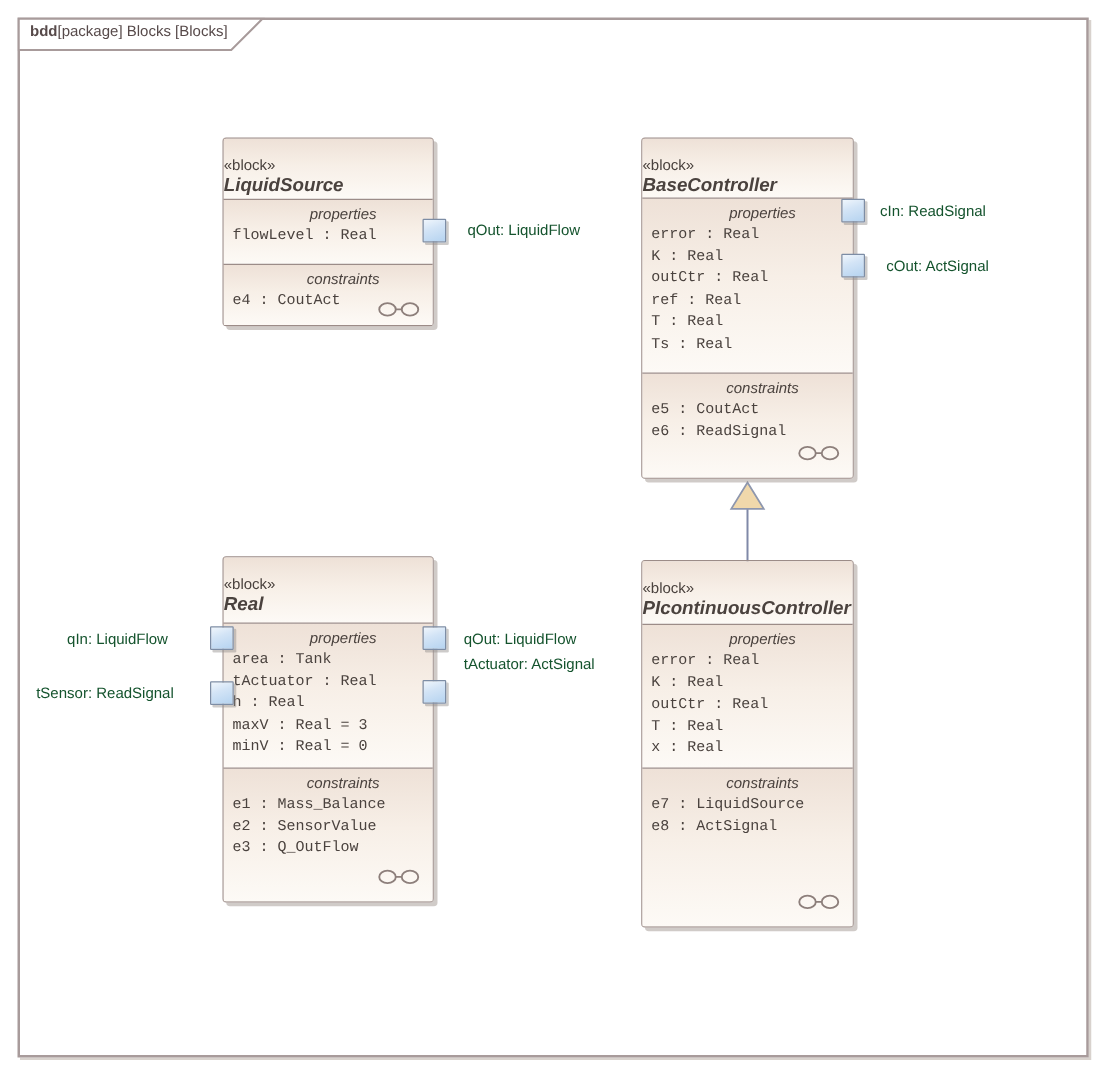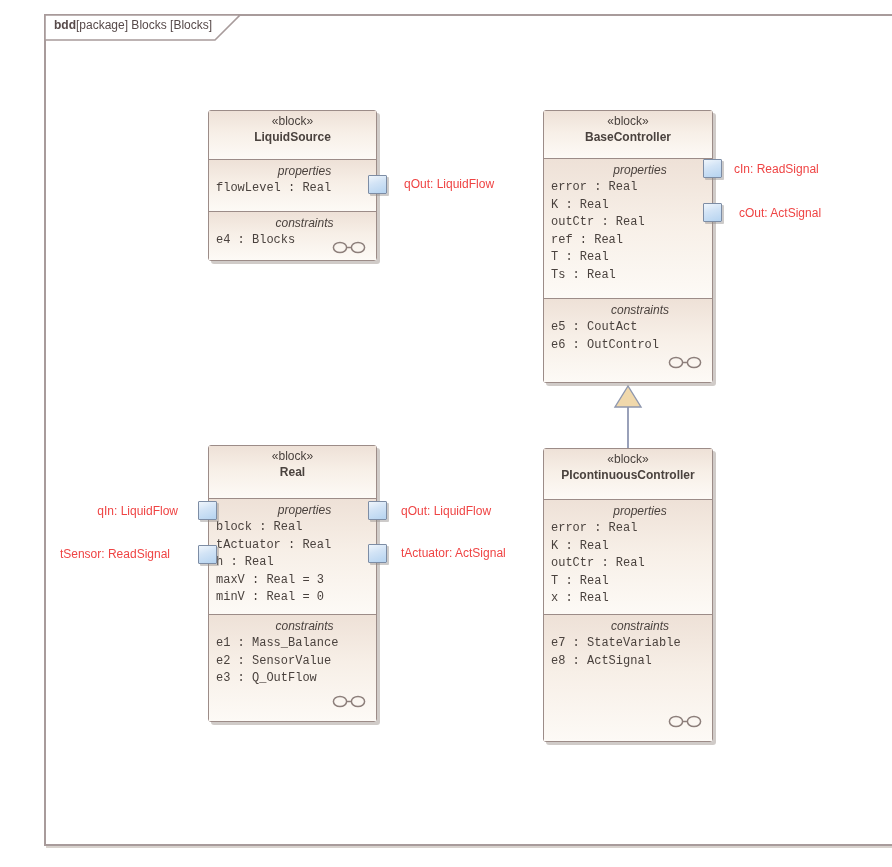--- a/index.html
+++ b/index.html
@@ -1,20 +1,20 @@
 <!DOCTYPE html>
 <html><head>
 <meta charset="utf-8">
 <style>
   html,body{margin:0;padding:0;background:#ffffff;}
   body{
     width:892px;height:867px;position:relative;overflow:hidden;
     font-family:"Liberation Sans",sans-serif;color:#4a423e;
   }
-  .canvas{position:absolute;left:0;top:0;width:848px;height:867px;margin-left:30px;}
+  .canvas{position:absolute;left:0;top:0;width:848px;height:867px;}
 
   
   .frame{
     position:absolute;left:14px;top:14px;width:857px;height:832px;
     border:2px solid #a89b9b;background:#ffffff;
     box-shadow:2px 2px 0 #d8d2cd;
     box-sizing:border-box;
   }
   .frame-tab{position:absolute;left:14px;top:14px;width:200px;height:27px;}
   .frame-tab-text{
@@ -31,41 +31,41 @@
     display:flex;flex-direction:column;
     font-size:12px;
   }
   .bcomp{
     box-sizing:border-box;
     background:linear-gradient(180deg,#eee1d7 0%,#f7efe7 45%,#fdfaf6 100%);
     padding-top:3px;overflow:hidden;
   }
   .bcomp + .bcomp{border-top:1px solid #9c8c88;}
   .bcomp.grow{flex:1 1 auto;position:relative;}
-  .bhdr{text-align:center;padding-top:2px;}
+  .bhdr{text-align:left;padding-top:13px;}
   .stereo{font-size:12px;line-height:16px;}
-  .bname{font-size:12px;font-weight:bold;line-height:17px;}
+  .bname{font-size:15px;font-weight:bold;line-height:17px;font-style:italic;}
   .clabel{font-style:italic;text-align:center;line-height:17px;padding-left:24px;}
   .cline{line-height:17.5px;padding-left:7px;white-space:nowrap;font-family:Liberation Mono, monospace;}
 
   .glasses{position:absolute;right:10px;}
 
   
   .port{
     position:absolute;width:19px;height:19px;box-sizing:border-box;
     border:1px solid #7d8da5;border-radius:1px;
     background:linear-gradient(160deg,#f0f6fc 0%,#d3e4f6 40%,#b5d3f0 100%);
     box-shadow:2px 2px 0 rgba(145,140,138,.45);
   }
   .port-label{
     position:absolute;font-size:12px;line-height:15px;white-space:nowrap;
-    color:#ef4444;
+    color:#14532d;
   }
   .pl-right{text-align:left;}
-  .pl-left{text-align:right;}
+  .pl-left{text-align:center;}
 
   .genrel{position:absolute;left:579px;top:381px;width:40px;height:72px;}
 </style>
 </head>
 <body>
 
 <div class="canvas">
 
   <div class="frame"></div>
   <svg class="frame-tab" viewBox="0 0 200 27">
@@ -82,21 +82,21 @@
     <div class="bcomp bhdr" style="height:48px;">
       <div class="stereo">«block»</div>
       <div class="bname">LiquidSource</div>
     </div>
     <div class="bcomp" style="height:52px;">
       <div class="clabel">properties</div>
       <div class="cline">flowLevel : Real</div>
     </div>
     <div class="bcomp grow">
       <div class="clabel">constraints</div>
-      <div class="cline">e4 : Blocks</div>
+      <div class="cline">e4 : CoutAct</div>
       <svg class="glasses" style="bottom:6px;" width="34" height="13" viewBox="0 0 34 13">
         <ellipse cx="8" cy="6.5" rx="6.6" ry="5" fill="none" stroke="#8d7f7b" stroke-width="1.5"></ellipse>
         <ellipse cx="26" cy="6.5" rx="6.6" ry="5" fill="none" stroke="#8d7f7b" stroke-width="1.5"></ellipse>
         <line x1="14.6" y1="6.5" x2="19.4" y2="6.5" stroke="#8d7f7b" stroke-width="1.5"></line>
       </svg>
     </div>
   </div>
   <div class="port" style="left:338px;top:175px;"></div>
   <div class="port-label pl-right" style="left:374px;top:177px;">qOut: LiquidFlow</div>
 
@@ -110,41 +110,41 @@
       <div class="cline">error : Real</div>
       <div class="cline">K : Real</div>
       <div class="cline">outCtr : Real</div>
       <div class="cline">ref : Real</div>
       <div class="cline">T : Real</div>
       <div class="cline">Ts : Real</div>
     </div>
     <div class="bcomp grow">
       <div class="clabel">constraints</div>
       <div class="cline">e5 : CoutAct</div>
-      <div class="cline">e6 : OutControl</div>
+      <div class="cline">e6 : ReadSignal</div>
       <svg class="glasses" style="bottom:13px;" width="34" height="13" viewBox="0 0 34 13">
         <ellipse cx="8" cy="6.5" rx="6.6" ry="5" fill="none" stroke="#8d7f7b" stroke-width="1.5"></ellipse>
         <ellipse cx="26" cy="6.5" rx="6.6" ry="5" fill="none" stroke="#8d7f7b" stroke-width="1.5"></ellipse>
         <line x1="14.6" y1="6.5" x2="19.4" y2="6.5" stroke="#8d7f7b" stroke-width="1.5"></line>
       </svg>
     </div>
   </div>
   <div class="port" style="left:673px;top:159px;"></div>
   <div class="port-label pl-right" style="left:704px;top:162px;">cIn: ReadSignal</div>
   <div class="port" style="left:673px;top:203px;"></div>
   <div class="port-label pl-right" style="left:709px;top:206px;">cOut: ActSignal</div>
 
   <div class="block" style="left:178px;top:445px;width:169px;height:277px;">
     <div class="bcomp bhdr" style="height:52px;">
       <div class="stereo">«block»</div>
       <div class="bname">Real</div>
     </div>
     <div class="bcomp" style="height:116px;">
       <div class="clabel">properties</div>
-      <div class="cline">block : Real</div>
+      <div class="cline">area : Tank</div>
       <div class="cline">tActuator : Real</div>
       <div class="cline">h : Real</div>
       <div class="cline">maxV : Real = 3</div>
       <div class="cline">minV : Real = 0</div>
     </div>
     <div class="bcomp grow">
       <div class="clabel">constraints</div>
       <div class="cline">e1 : Mass_Balance</div>
       <div class="cline">e2 : SensorValue</div>
       <div class="cline">e3 : Q_OutFlow</div>
@@ -155,38 +155,38 @@
       </svg>
     </div>
   </div>
   <div class="port" style="left:168px;top:501px;"></div>
   <div class="port-label pl-left" style="left:40px;width:108px;top:504px;">qIn: LiquidFlow</div>
   <div class="port" style="left:168px;top:545px;"></div>
   <div class="port-label pl-left" style="left:28px;width:112px;top:547px;">tSensor: ReadSignal</div>
   <div class="port" style="left:338px;top:501px;"></div>
   <div class="port-label pl-right" style="left:371px;top:504px;">qOut: LiquidFlow</div>
   <div class="port" style="left:338px;top:544px;"></div>
-  <div class="port-label pl-right" style="left:371px;top:546px;">tActuator: ActSignal</div>
+  <div class="port-label pl-right" style="left:371px;top:524px;">tActuator: ActSignal</div>
 
   <div class="block" style="left:513px;top:448px;width:170px;height:294px;">
     <div class="bcomp bhdr" style="height:50px;">
       <div class="stereo">«block»</div>
       <div class="bname">PIcontinuousController</div>
     </div>
     <div class="bcomp" style="height:115px;">
       <div class="clabel">properties</div>
       <div class="cline">error : Real</div>
       <div class="cline">K : Real</div>
       <div class="cline">outCtr : Real</div>
       <div class="cline">T : Real</div>
       <div class="cline">x : Real</div>
     </div>
     <div class="bcomp grow">
       <div class="clabel">constraints</div>
-      <div class="cline">e7 : StateVariable</div>
+      <div class="cline">e7 : LiquidSource</div>
       <div class="cline">e8 : ActSignal</div>
       <svg class="glasses" style="bottom:13px;" width="34" height="13" viewBox="0 0 34 13">
         <ellipse cx="8" cy="6.5" rx="6.6" ry="5" fill="none" stroke="#8d7f7b" stroke-width="1.5"></ellipse>
         <ellipse cx="26" cy="6.5" rx="6.6" ry="5" fill="none" stroke="#8d7f7b" stroke-width="1.5"></ellipse>
         <line x1="14.6" y1="6.5" x2="19.4" y2="6.5" stroke="#8d7f7b" stroke-width="1.5"></line>
       </svg>
     </div>
   </div>
 
 </div>

